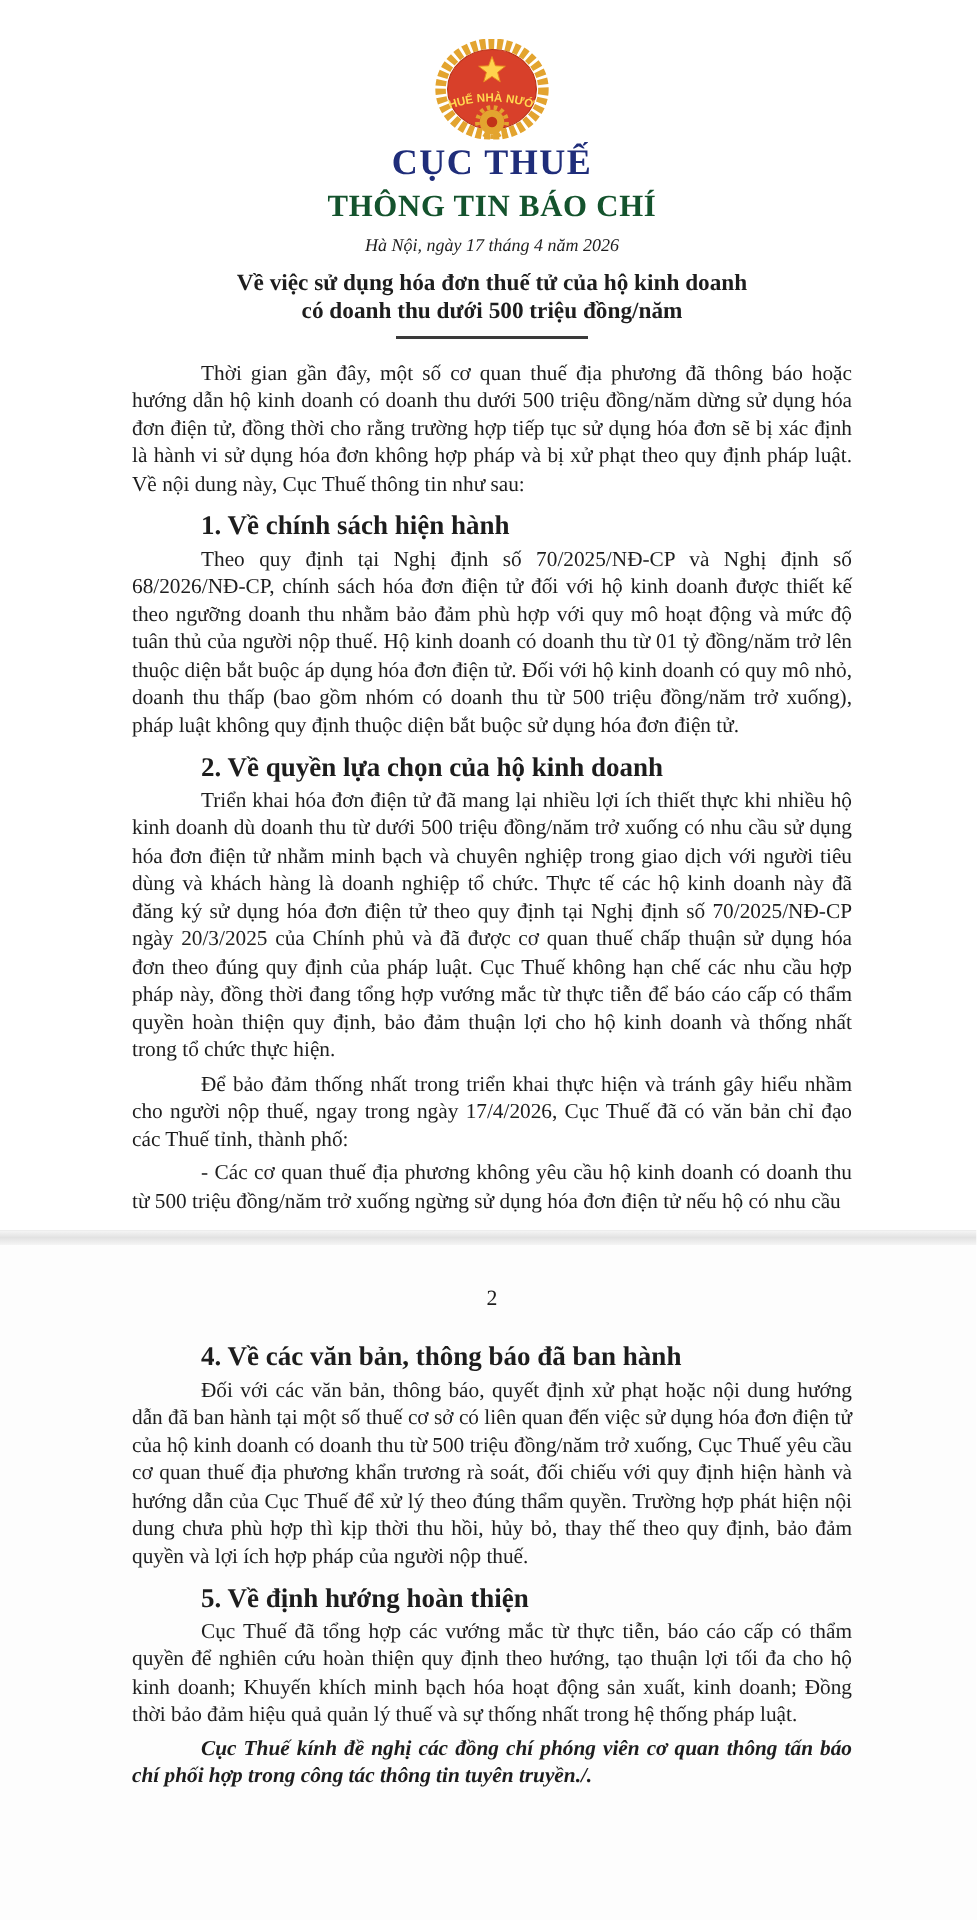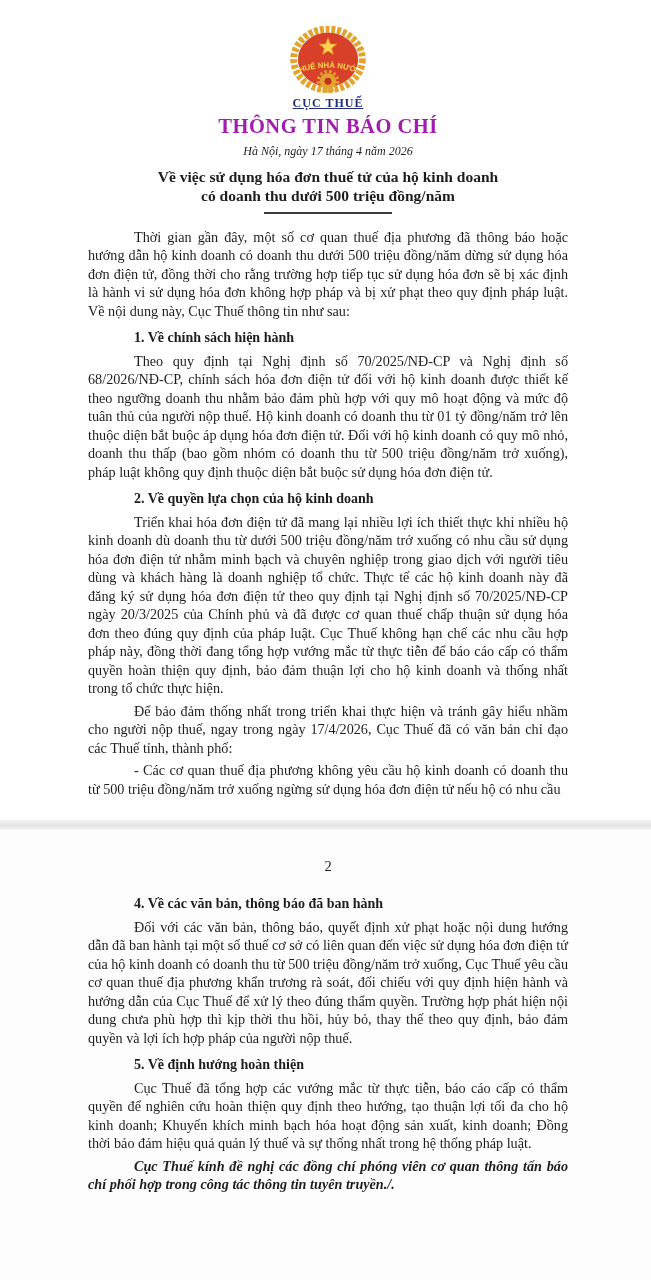--- a/index.html
+++ b/index.html
@@ -28,47 +28,47 @@
   .page2 {
     height: 450px;
     padding: 28px 83px 0 88px;
     background: #fdfdfd;
     overflow: hidden;
   }
 
   
   .logo-wrap { display: flex; justify-content: center; margin-bottom: 3px; }
   .agency {
-    text-align: center; font-weight: bold; font-size: 12px;
-    letter-spacing: 1px; color: #1f2d7a; margin-top: 2px; text-decoration: underline;
+    text-align: center; font-weight: bold; font-size: 24px;
+    letter-spacing: 1px; color: #1f2d7a; margin-top: 2px;
   }
   .doctype {
     text-align: center; font-weight: bold; font-size: 20.5px;
-    letter-spacing: .5px; color: #a21caf; margin-top: 4px;
+    letter-spacing: .5px; color: #14532d; margin-top: 4px;
   }
   .dateline {
     text-align: center; font-style: italic; font-size: 12px; margin-top: 6px;
   }
   .subject {
     text-align: center; font-weight: bold; font-size: 15.5px;
     line-height: 1.25; margin-top: 8px;
   }
   .subject-rule {
     width: 128px; height: 2px; background: #3a3a3a; margin: 6px auto 0;
   }
 
   
   .body-text p {
     font-size: 14.2px; line-height: 18.5px;
     text-align: justify; text-indent: 46px;
     margin-top: 4px;
   }
   .body-text p.no-indent { text-indent: 0; }
   .body-text h3 {
-    font-size: 14px; line-height: 18.5px; font-weight: bold;
+    font-size: 18px; line-height: 18.5px; font-weight: bold;
     text-indent: 46px; text-align: left;
     margin-top: 9px; margin-bottom: 3px;
   }
   .intro { margin-top: 14px !important; }
   .closing { font-weight: bold; font-style: italic; }
   .page-number {
     text-align: center; font-size: 14.5px; margin-bottom: 20px;
   }
 </style>
 </head>

